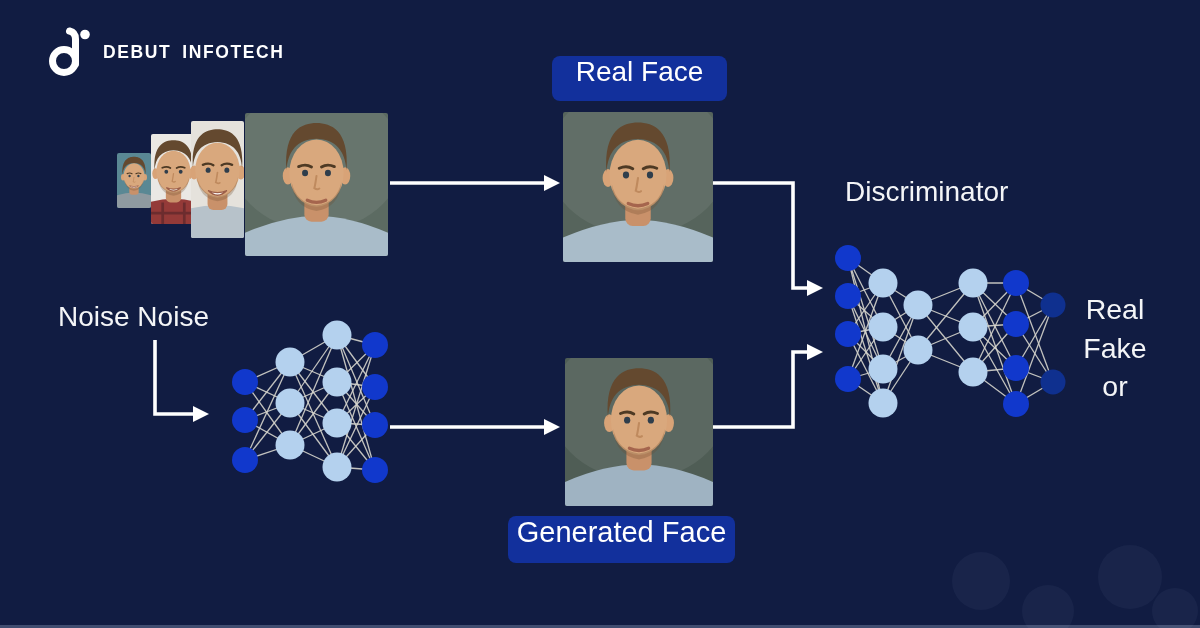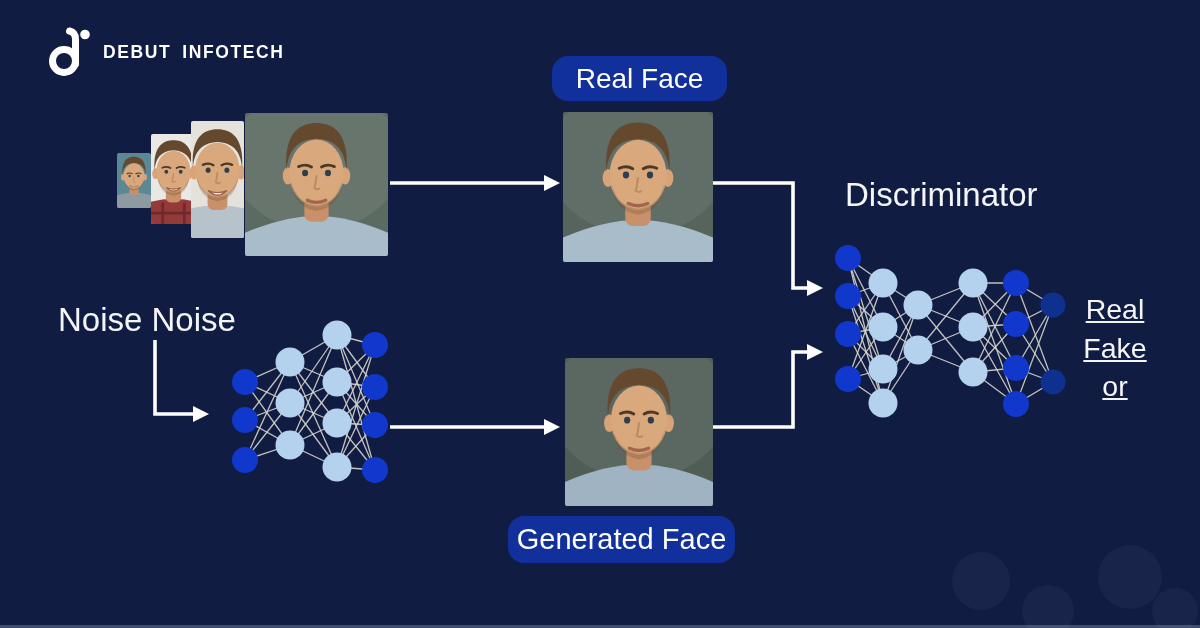--- a/index.html
+++ b/index.html
@@ -12,26 +12,26 @@
     overflow:hidden;color:var(--text);
   }
   
   .logo{position:absolute;left:45px;top:26px;display:flex;align-items:center;gap:12px;}
   .logo-text{font-size:17.5px;font-weight:bold;letter-spacing:1.6px;display:flex;gap:11px;color:#fff;}
   
   .photo-card{position:absolute;overflow:hidden;border-radius:2px;}
   .photo-card svg{display:block;width:100%;height:100%;}
   
   .pill{
-    position:absolute;background:var(--box);border-radius:16px;
-    display:flex;align-items:center;justify-content:center;
+    position:absolute;background:var(--box);border-radius:8px;
+    display:flex;align-items:flex-start;justify-content:center;
     font-size:28px;color:#fff;
   }
-  .plain-label{position:absolute;font-size:33px;color:var(--text);white-space:nowrap;}
-  .output-label{position:absolute;font-size:28.5px;line-height:38.5px;text-align:center;color:var(--text);text-decoration:underline;}
+  .plain-label{position:absolute;font-size:28px;color:var(--text);white-space:nowrap;}
+  .output-label{position:absolute;font-size:28.5px;line-height:38.5px;text-align:center;color:var(--text);}
   
   .arrow{position:absolute;overflow:visible;}
   .arrow polyline,.arrow line{stroke:var(--arrow);stroke-width:3.6;fill:none;}
   .arrow polygon{fill:var(--arrow);}
   
   .network{position:absolute;}
   
   .bottom-line{position:absolute;left:0;bottom:0;width:100%;height:3px;background:rgba(190,205,235,0.28);}
   .blob{position:absolute;border-radius:50%;background:rgba(170,190,230,0.05);}
 </style>

